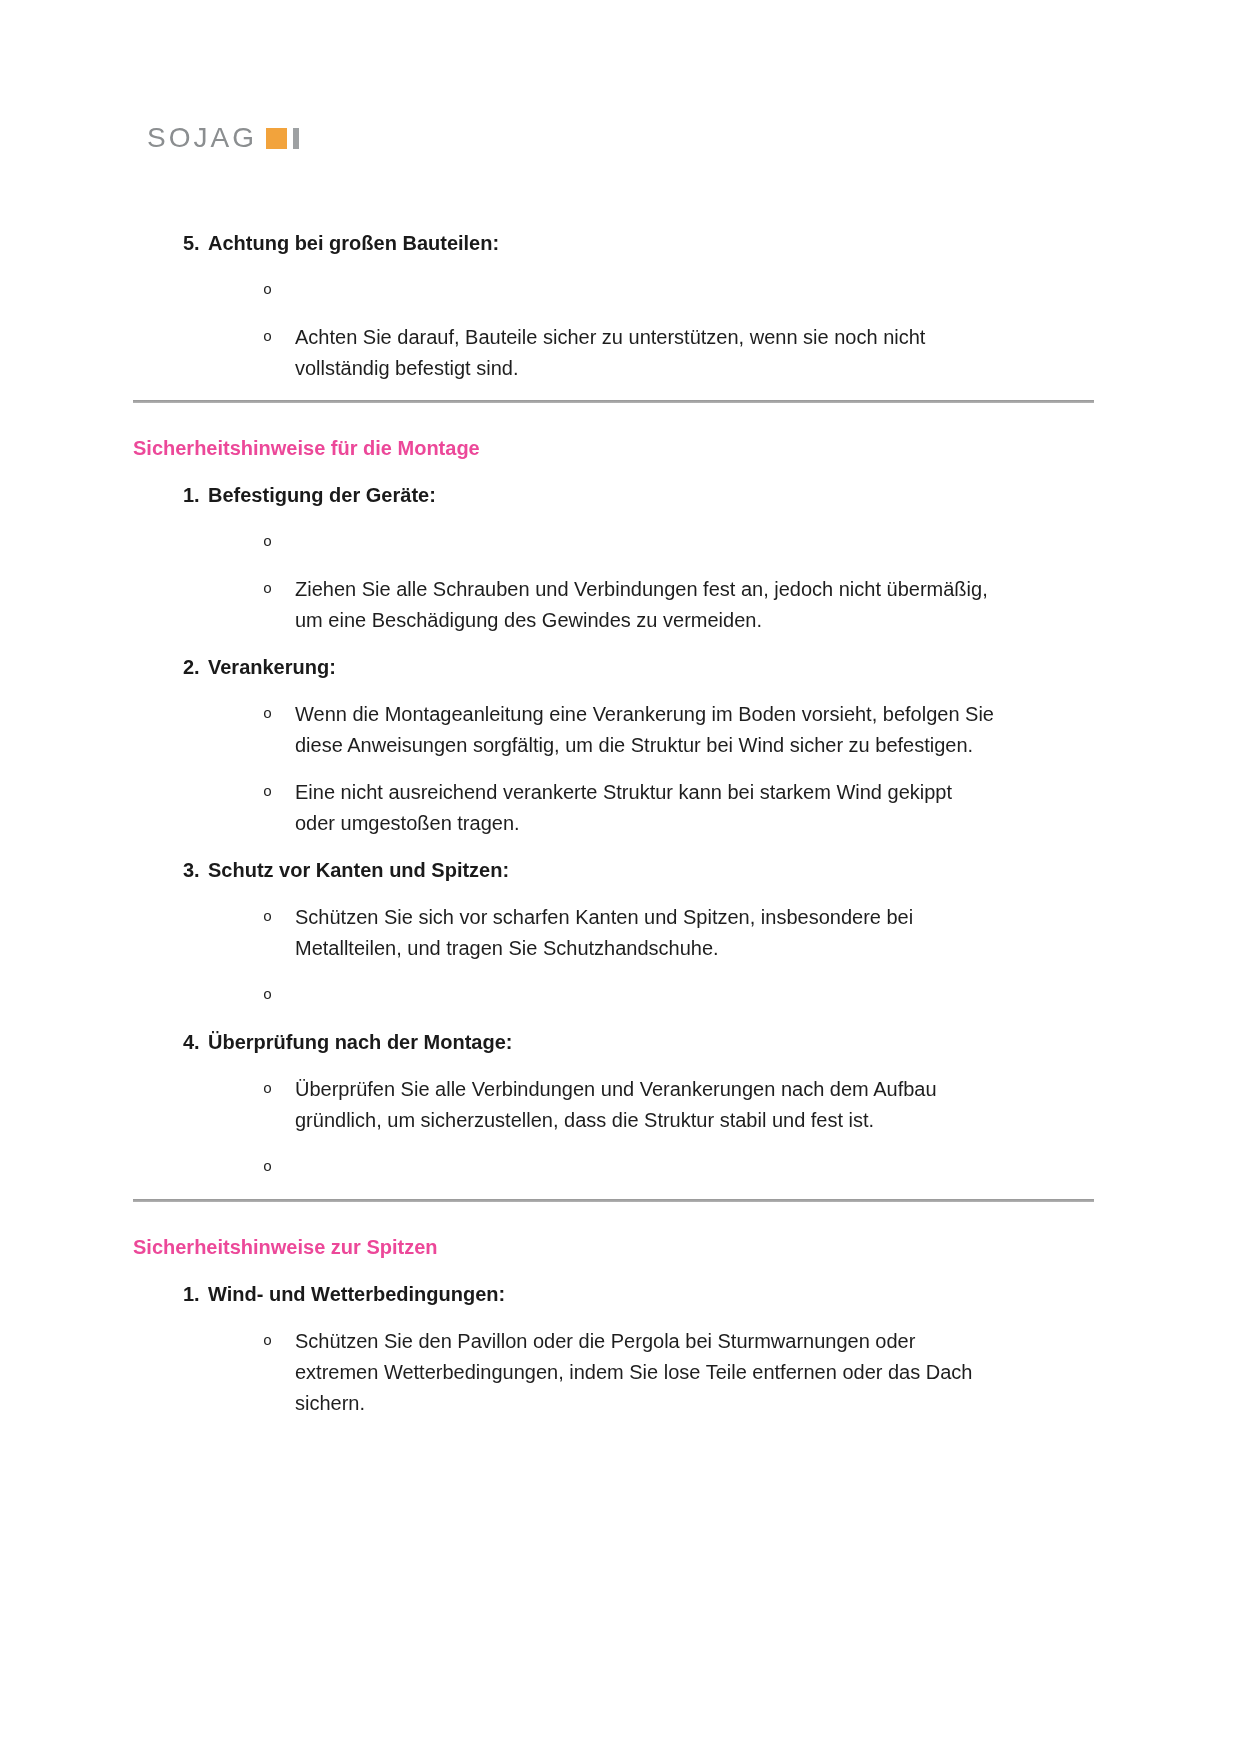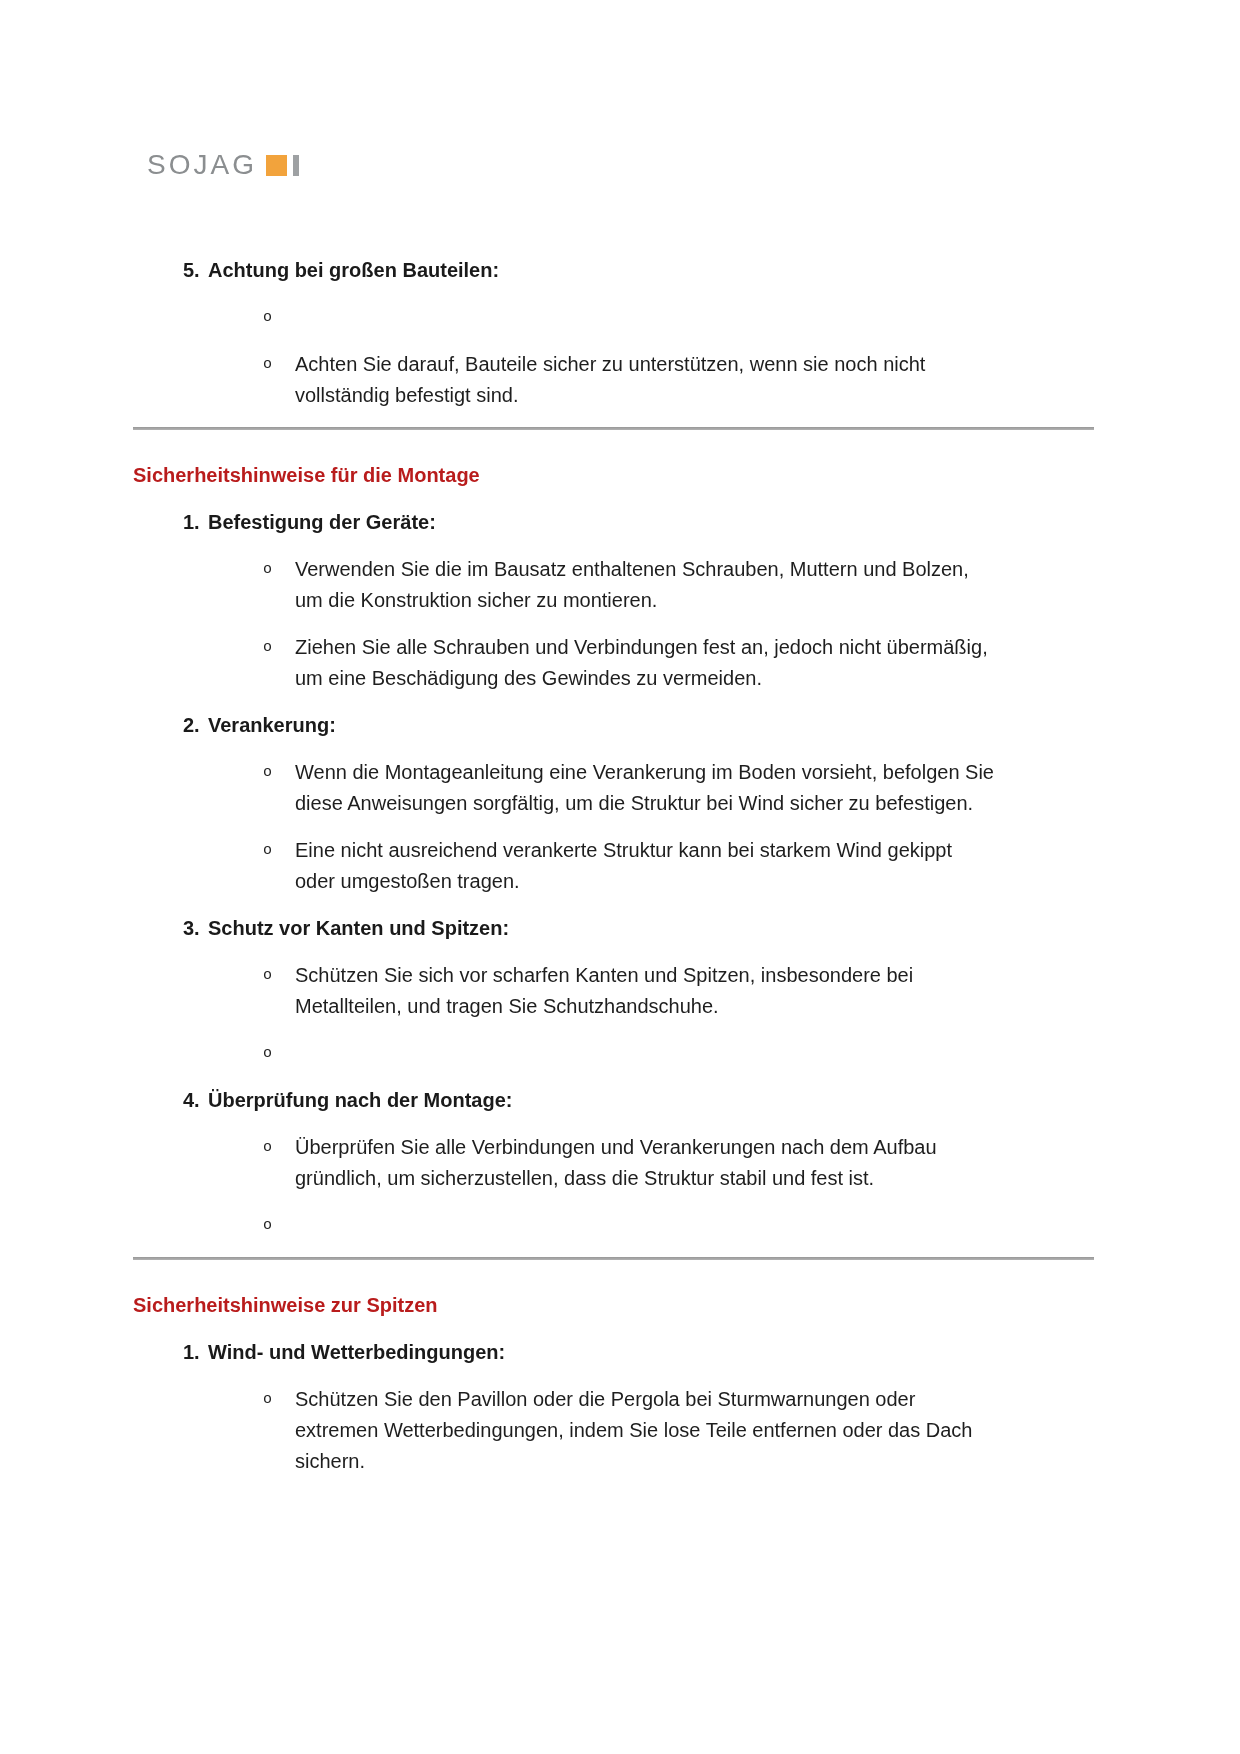--- a/index.html
+++ b/index.html
@@ -12,21 +12,20 @@
     width: 1240px;
     height: 1454px;
     background: #ffffff;
     box-sizing: border-box;
     padding: 126px 146px 0 133px;
     font-family: "Liberation Sans", sans-serif;
     color: #1e1e1e;
     font-size: 20px;
     line-height: 31px;
     overflow: hidden;
-    margin-top: 27px;
   }
   
   .logo {
     display: flex;
     align-items: flex-start;
     height: 24px;
     margin: 0 0 78px 14px;
   }
   .logo-text {
     font-family: "Liberation Sans", sans-serif;
@@ -48,21 +47,21 @@
     height: 21px;
     background: #9ea1a3;
     margin-left: 6px;
     margin-top: 2px;
   }
   
   h2.section-heading {
     font-size: 20px;
     line-height: 31px;
     font-weight: 700;
-    color: #b91c1c;
+    color: #ec4899;
     margin: 0 0 16px 0;
   }
   .num-item {
     display: flex;
     margin: 0 0 16px 50px;
     font-weight: 700;
     color: #1a1a1a;
   }
   .num-item .num {
     width: 25px;
@@ -123,21 +122,20 @@
 
   <section>
     <h2 class="section-heading">Sicherheitshinweise für die Montage</h2>
 
     <div class="num-item">
       <span class="num">1.</span>
       <span class="num-title">Befestigung der Geräte:</span>
     </div>
     <div class="bullet">
       <span class="marker">o</span>
-      <p class="bullet-text">Verwenden Sie die im Bausatz enthaltenen Schrauben, Muttern und Bolzen, um die Konstruktion sicher zu montieren.</p>
     </div>
     <div class="bullet">
       <span class="marker">o</span>
       <p class="bullet-text">Ziehen Sie alle Schrauben und Verbindungen fest an, jedoch nicht übermäßig, um eine Beschädigung des Gewindes zu vermeiden.</p>
     </div>
 
     <div class="num-item">
       <span class="num">2.</span>
       <span class="num-title">Verankerung:</span>
     </div>

